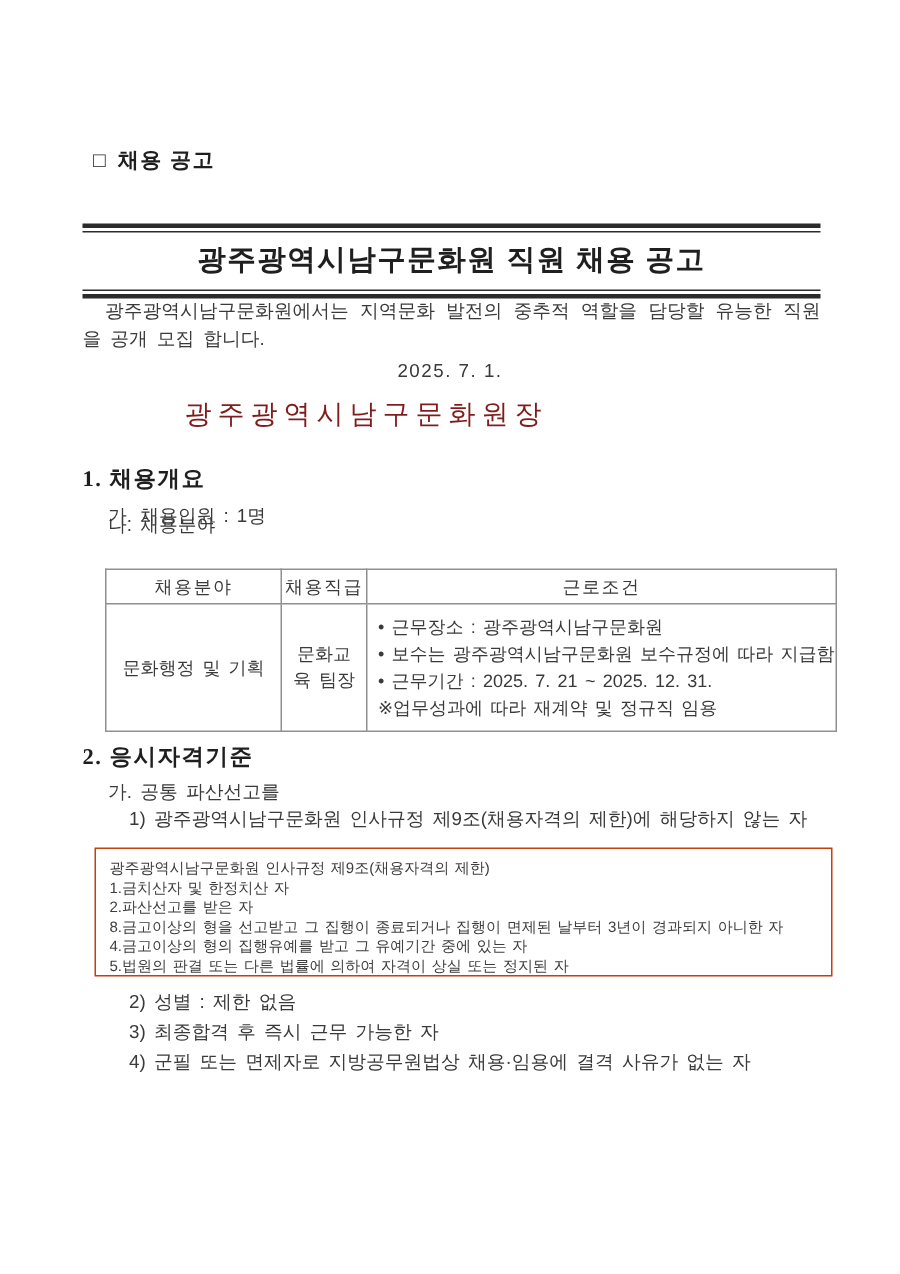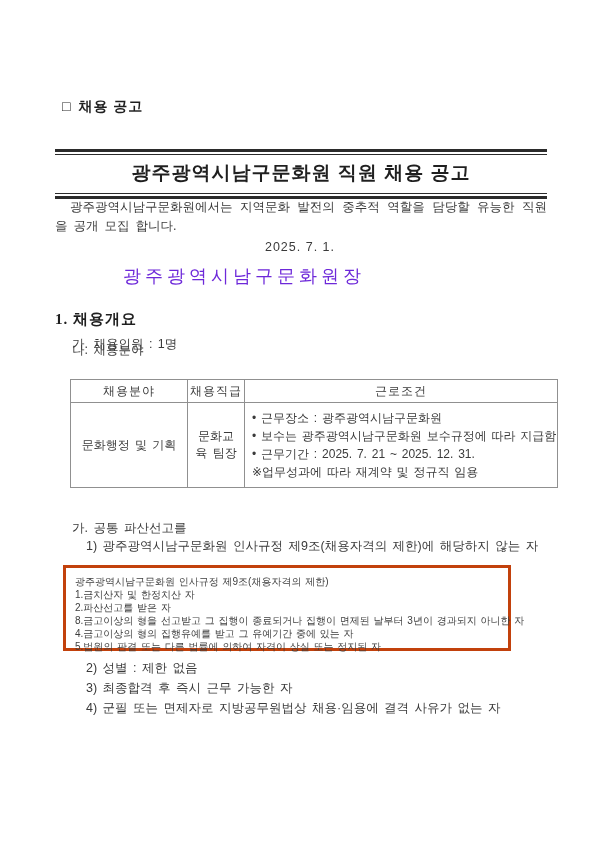--- a/index.html
+++ b/index.html
@@ -53,21 +53,21 @@
   .doc-date {
     left:0; top:240px; width:600px;
     text-align:center; font-size:12.5px; color:#3a3a3a;
     letter-spacing:1px;
   }
 
   .signature {
     left:0; top:264px; width:488px;
     text-align:center;
     font-family:"Liberation Serif","DejaVu Serif",serif;
-    font-size:18px; color:#6d28d9; letter-spacing:4px;
+    font-size:18px; color:#7f1d1d; letter-spacing:4px;
   }
 
   .section-heading {
     font-family:"Liberation Serif","DejaVu Serif",serif;
     font-size:15px; font-weight:bold; color:#1f1f1f;
     letter-spacing:1px;
   }
   .sec1-heading { left:55px; top:310px; }
   .sec2-heading { left:55px; top:495px; }
 
@@ -94,22 +94,22 @@
   .cell-center { text-align:center; word-spacing:2px; }
   .col-field { width:117px; }
   .col-grade { width:57px; }
   .cell-conditions { padding:6px 6px 6px 7px; }
   .cell-conditions .cond-line {
     line-height:18px; word-spacing:1.5px; white-space:nowrap;
   }
   .cell-grade-text { line-height:17px; padding:0 6px; }
 
   .rule-box {
-    left:63px; top:565px; width:448px; height:86px;
-    border:3px solid #c2410c;
+    left:63px; top:565px; width:492px; height:86px;
+    border:1px solid #c2410c;
     padding:7px 9px;
     font-size:10px; line-height:13px;
     color:#3d3d3d; word-spacing:1px;
   }
   .rule-box .rule-line { white-space:nowrap; }
 
   .items-234 { left:86px; top:658px; }
   .items-234 .num-item {
     font-size:12.5px; line-height:20px;
     color:#3a3a3a; word-spacing:2px; white-space:nowrap;
@@ -154,20 +154,21 @@
         <td class="cell-conditions">
           <div class="cond-line">• 근무장소 : 광주광역시남구문화원</div>
           <div class="cond-line">• 보수는 광주광역시남구문화원 보수규정에 따라 지급함</div>
           <div class="cond-line">• 근무기간 : 2025. 7. 21 ~ 2025. 12. 31.</div>
           <div class="cond-line">※업무성과에 따라 재계약 및 정규직 임용</div>
         </td>
       </tr>
     </tbody>
   </table>
 
+  <div class="abs section-heading sec2-heading">2. 응시자격기준</div>
   <div class="abs plain-line line-common">가. 공통 파산선고를</div>
   <div class="abs plain-line line-item1">1) 광주광역시남구문화원 인사규정 제9조(채용자격의 제한)에 해당하지 않는 자</div>
 
   <div class="abs rule-box">
     <div class="rule-line">광주광역시남구문화원 인사규정 제9조(채용자격의 제한)</div>
     <div class="rule-line">1.금치산자 및 한정치산 자</div>
     <div class="rule-line">2.파산선고를 받은 자</div>
     <div class="rule-line">8.금고이상의 형을 선고받고 그 집행이 종료되거나 집행이 면제된 날부터 3년이 경과되지 아니한 자</div>
     <div class="rule-line">4.금고이상의 형의 집행유예를 받고 그 유예기간 중에 있는 자</div>
     <div class="rule-line">5.법원의 판결 또는 다른 법률에 의하여 자격이 상실 또는 정지된 자</div>

